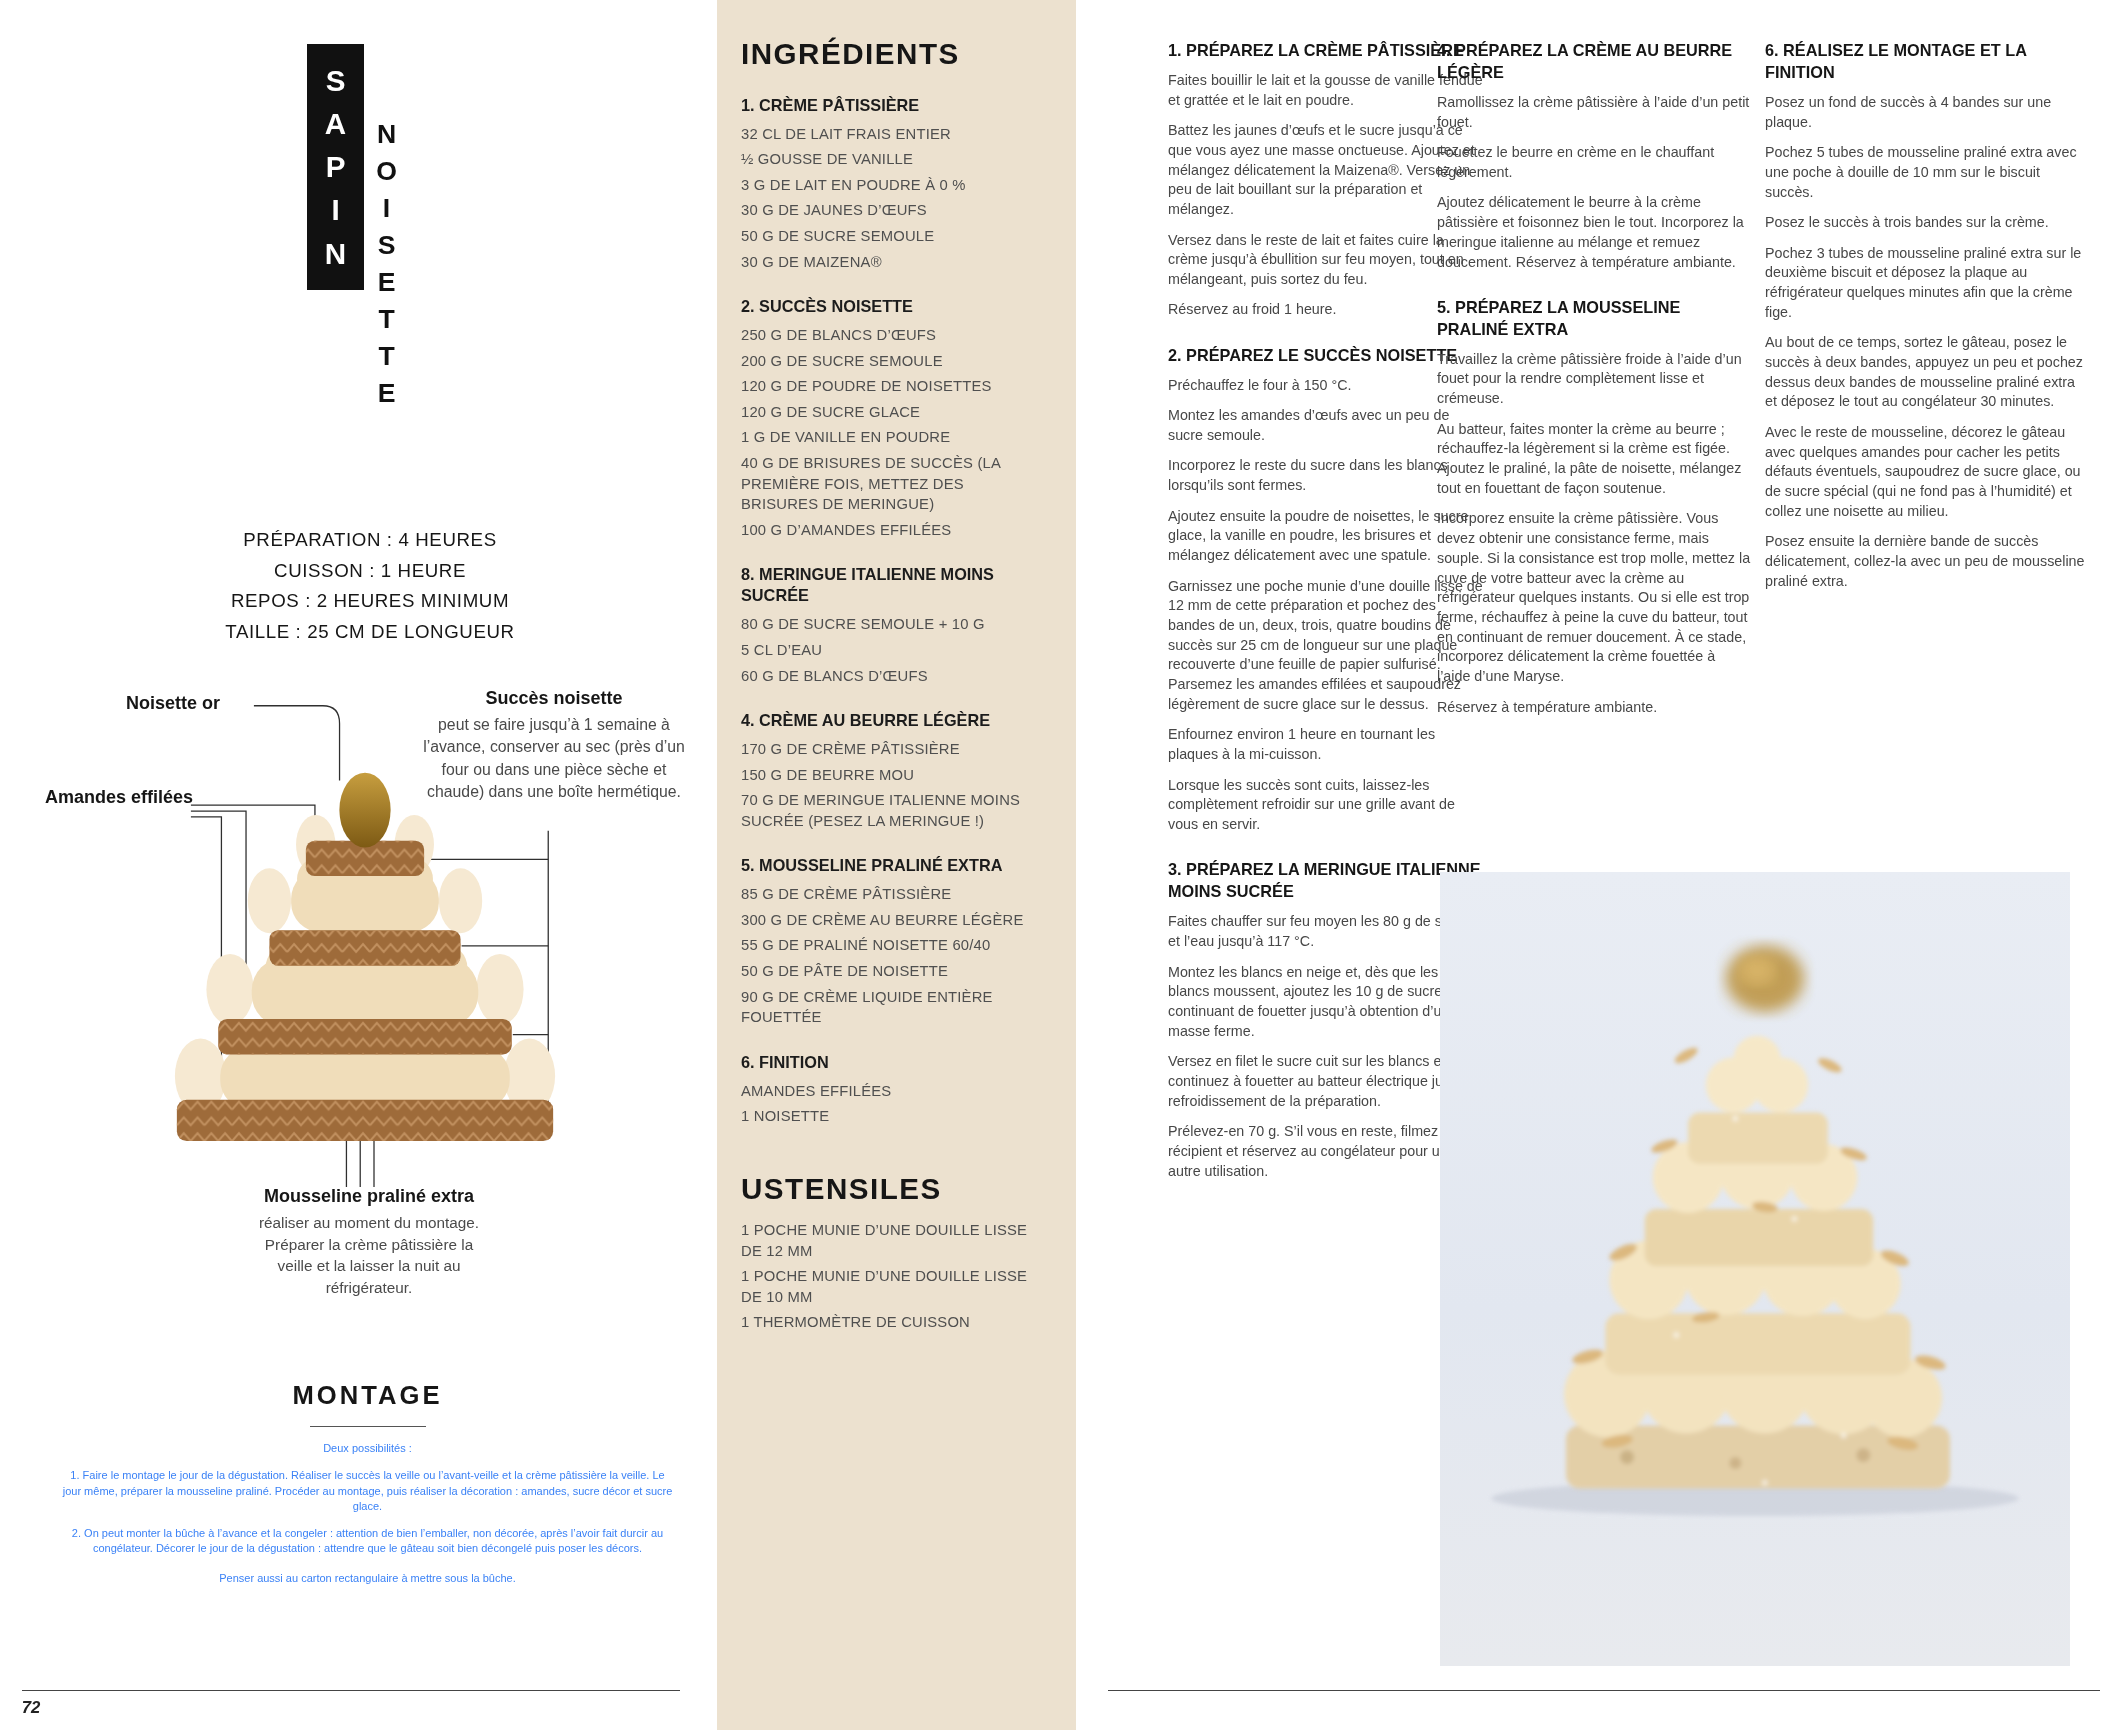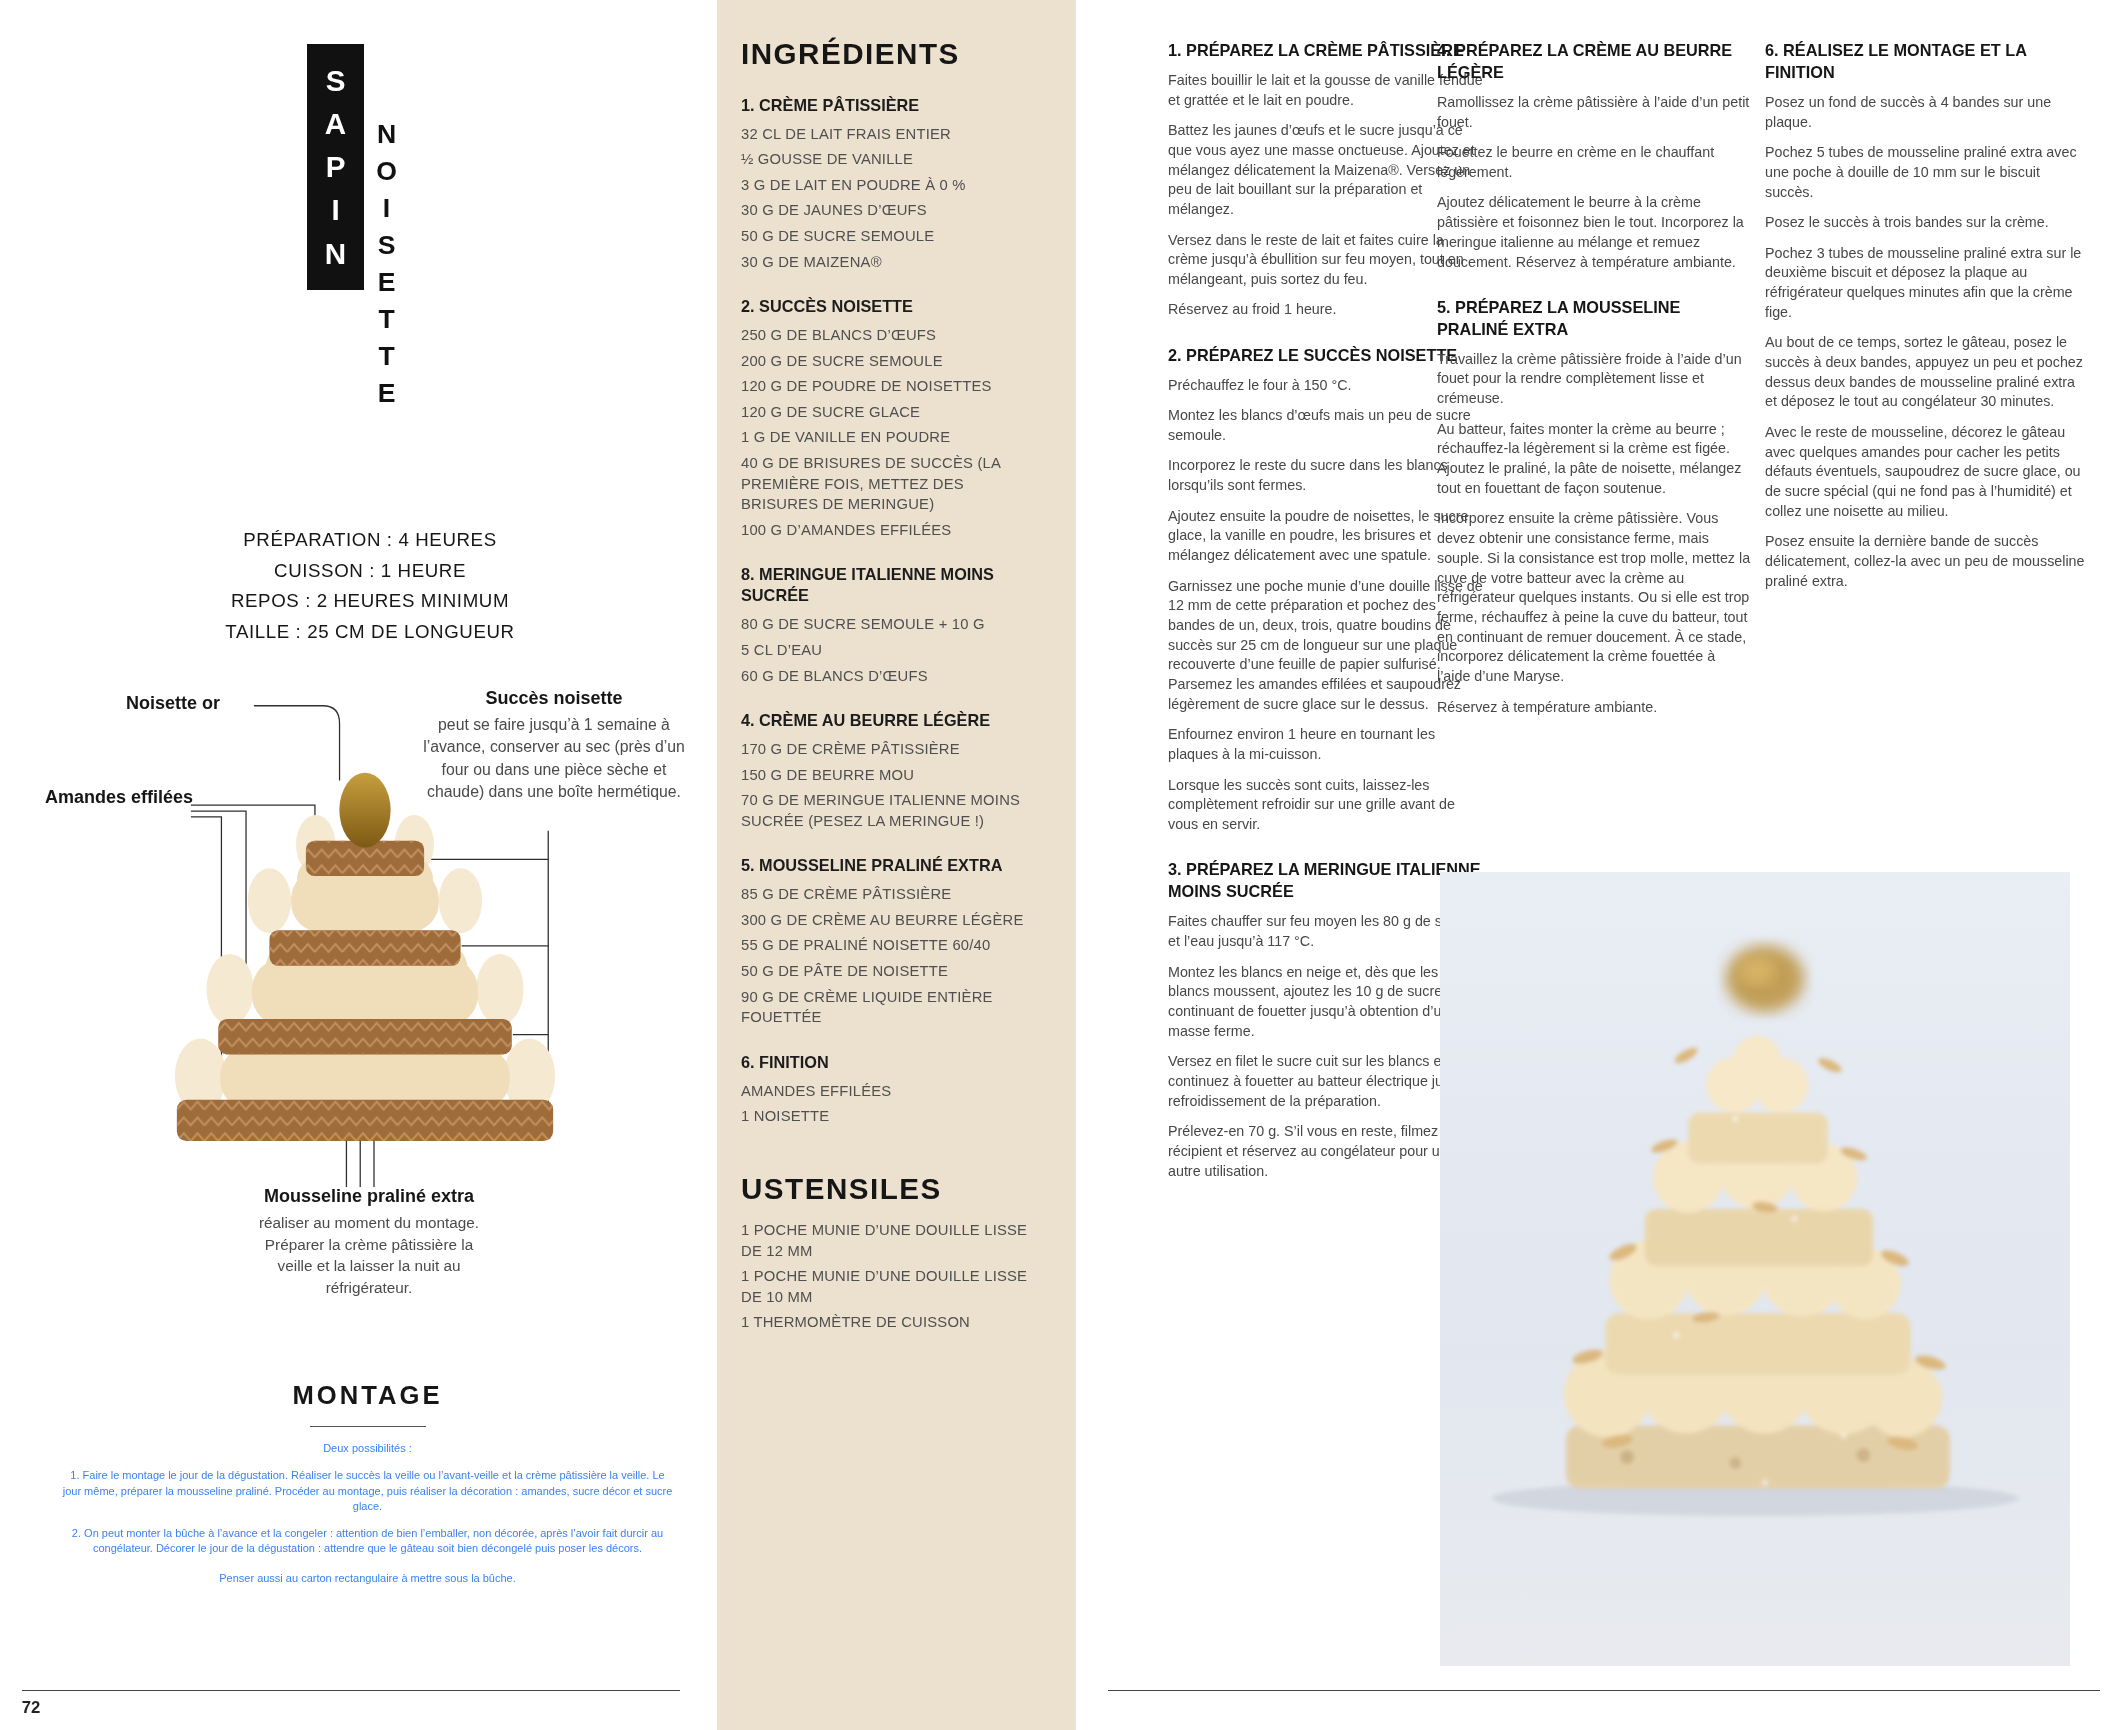--- a/index.html
+++ b/index.html
@@ -48,21 +48,21 @@
   }
   #montage .divider{width:116px;height:1px;background:#555;margin:15.8px auto 13.8px;}
   #montage p{font-size:11px;line-height:1.42;color:#3b82f6;margin:0 0 10.8px;}
   #montage .montage-intro{margin-bottom:11.8px;}
   #montage .montage-footer{margin-top:13.8px;}
 
   
   .rule{position:absolute;height:1px;background:#444;top:1690px;}
   #rule-left{left:21.7px;width:658px;}
   #rule-right{left:1108px;width:992px;}
-  #page-num{left:21.7px;top:1698px;font-size:16.7px;color:#222;font-weight:600;}
+  #page-num{left:21.7px;top:1698px;font-size:16.7px;color:#222;font-weight:600;font-style:italic;}
 
   
   #ingredients-panel{left:717px;top:0;width:359px;height:1731px;background:#ece1cf;}
   #ingredients{left:741px;top:37px;width:301px;}
   .side-title{
     margin:0;font-size:29.6px;font-weight:800;letter-spacing:1.5px;color:#161616;
   }
   .ing-section h3{
     margin:23.6px 0 7.9px;font-size:16.3px;font-weight:700;line-height:1.3;color:#1c1c1c;
   }
@@ -305,21 +305,21 @@
         <p>Faites bouillir le lait et la gousse de vanille fendue et grattée et le lait en poudre.</p>
         <p>Battez les jaunes d’œufs et le sucre jusqu’à ce que vous ayez une masse onctueuse. Ajoutez et mélangez délicatement la Maizena®. Versez un peu de lait bouillant sur la préparation et mélangez.</p>
         <p>Versez dans le reste de lait et faites cuire la crème jusqu’à ébullition sur feu moyen, tout en mélangeant, puis sortez du feu.</p>
         <p>Réservez au froid 1 heure.</p>
       </div>
   </div>
   <div class="step">
     <h3>2. PRÉPAREZ LE SUCCÈS NOISETTE</h3>
     <div>
         <p>Préchauffez le four à 150 °C.</p>
-        <p>Montez les blancs d’œufs mais un peu de sucre semoule.</p>
+        <p>Montez les amandes d’œufs avec un peu de sucre semoule.</p>
         <p>Incorporez le reste du sucre dans les blancs lorsqu’ils sont fermes.</p>
         <p>Ajoutez ensuite la poudre de noisettes, le sucre glace, la vanille en poudre, les brisures et mélangez délicatement avec une spatule.</p>
         <p>Garnissez une poche munie d’une douille lisse de 12 mm de cette préparation et pochez des bandes de un, deux, trois, quatre boudins de succès sur 25 cm de longueur sur une plaque recouverte d’une feuille de papier sulfurisé. Parsemez les amandes effilées et saupoudrez légèrement de sucre glace sur le dessus.</p>
         <p>Enfournez environ 1 heure en tournant les plaques à la mi-cuisson.</p>
         <p>Lorsque les succès sont cuits, laissez-les complètement refroidir sur une grille avant de vous en servir.</p>
       </div>
   </div>
   <div class="step">
     <h3>3. PRÉPAREZ LA MERINGUE ITALIENNE MOINS SUCRÉE</h3>
     <div>

